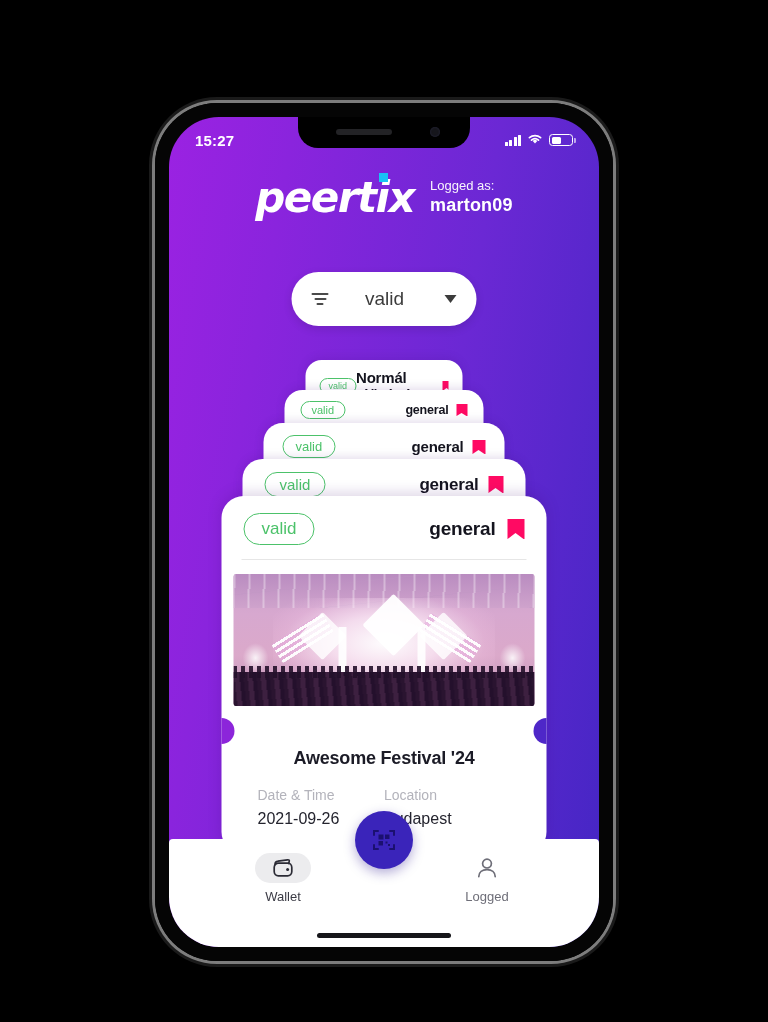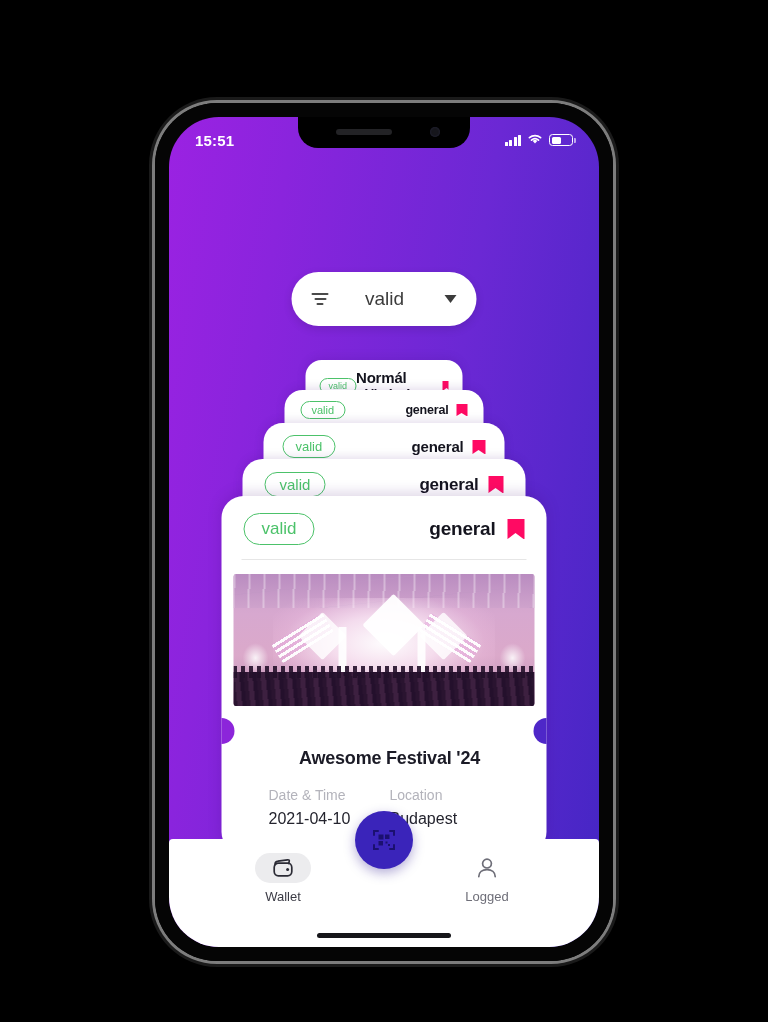--- a/index.html
+++ b/index.html
@@ -397,21 +397,21 @@
   .t-notch {
     position: absolute;
     top: 0;
     width: 26px; height: 26px;
     border-radius: 50%;
   }
   #t-notch-left  { left: -13px;  background: #8c25da; }
   #t-notch-right { right: -13px; background: #4e27c8; }
 
   #ticket-body {
-    padding: 0 24px 26px 35px;
+    padding: 0 24px 26px 24px;
     text-align: center;
   }
   #event-title {
     font-size: 18px;
     font-weight: bold;
     color: #1b1b26;
     margin-bottom: 18px;
     letter-spacing: -0.2px;
   }
   #event-meta {
@@ -501,41 +501,51 @@
   <div id="phone-bezel"></div>
 
   <div id="phone-screen">
 
     <div id="notch">
       <div id="notch-speaker"></div>
       <div id="notch-camera"></div>
     </div>
 
     <div id="status-bar">
-      <div id="status-time">15:51</div>
+      <div id="status-time">15:27</div>
       <div id="status-icons">
         <span class="sig-bars">
           <i></i>
             <i></i>
             <i></i>
             <i></i>
         </span>
         <span>
           <svg width="16" height="12" viewBox="0 0 16 12">
             <path d="M8 10.6 L10.3 7.9 A3.4 3.4 0 0 0 5.7 7.9 Z" fill="#fff"></path>
             <path d="M2.4 4.6 A8.6 8.6 0 0 1 13.6 4.6" stroke="#fff" stroke-width="1.7" fill="none" stroke-linecap="round"></path>
             <path d="M4.5 7.1 A5.4 5.4 0 0 1 11.5 7.1" stroke="#fff" stroke-width="1.7" fill="none" stroke-linecap="round"></path>
           </svg>
         </span>
         <span class="battery">
             <span></span>
           </span>
       </div>
     </div>
 
+    <div id="app-header">
+      <div id="brand-logo">
+        <span>peertix</span>
+        <span id="brand-dot"></span>
+      </div>
+      <div id="logged-block">
+        <div id="logged-label">Logged as:</div>
+        <div id="logged-user">marton09</div>
+      </div>
+    </div>
 
     <div id="filter-dropdown">
       <span id="filter-icon">
           <i></i>
           <i></i>
           <i></i>
         </span>
       <span id="filter-value">valid</span>
       <span id="filter-caret"></span>
     </div>
@@ -610,21 +620,21 @@
         <div id="ticket-notch-row">
           <span class="t-notch" id="t-notch-left"></span>
           <span class="t-notch" id="t-notch-right"></span>
         </div>
 
         <div id="ticket-body">
           <div id="event-title">Awesome Festival '24</div>
           <div id="event-meta">
             <div class="meta-col">
               <div class="meta-label">Date &amp; Time</div>
-              <div class="meta-value">2021-04-10</div>
+              <div class="meta-value">2021-09-26</div>
             </div>
             <div class="meta-col">
               <div class="meta-label">Location</div>
               <div class="meta-value">Budapest</div>
             </div>
           </div>
         </div>
       </div>
     </div>
 

